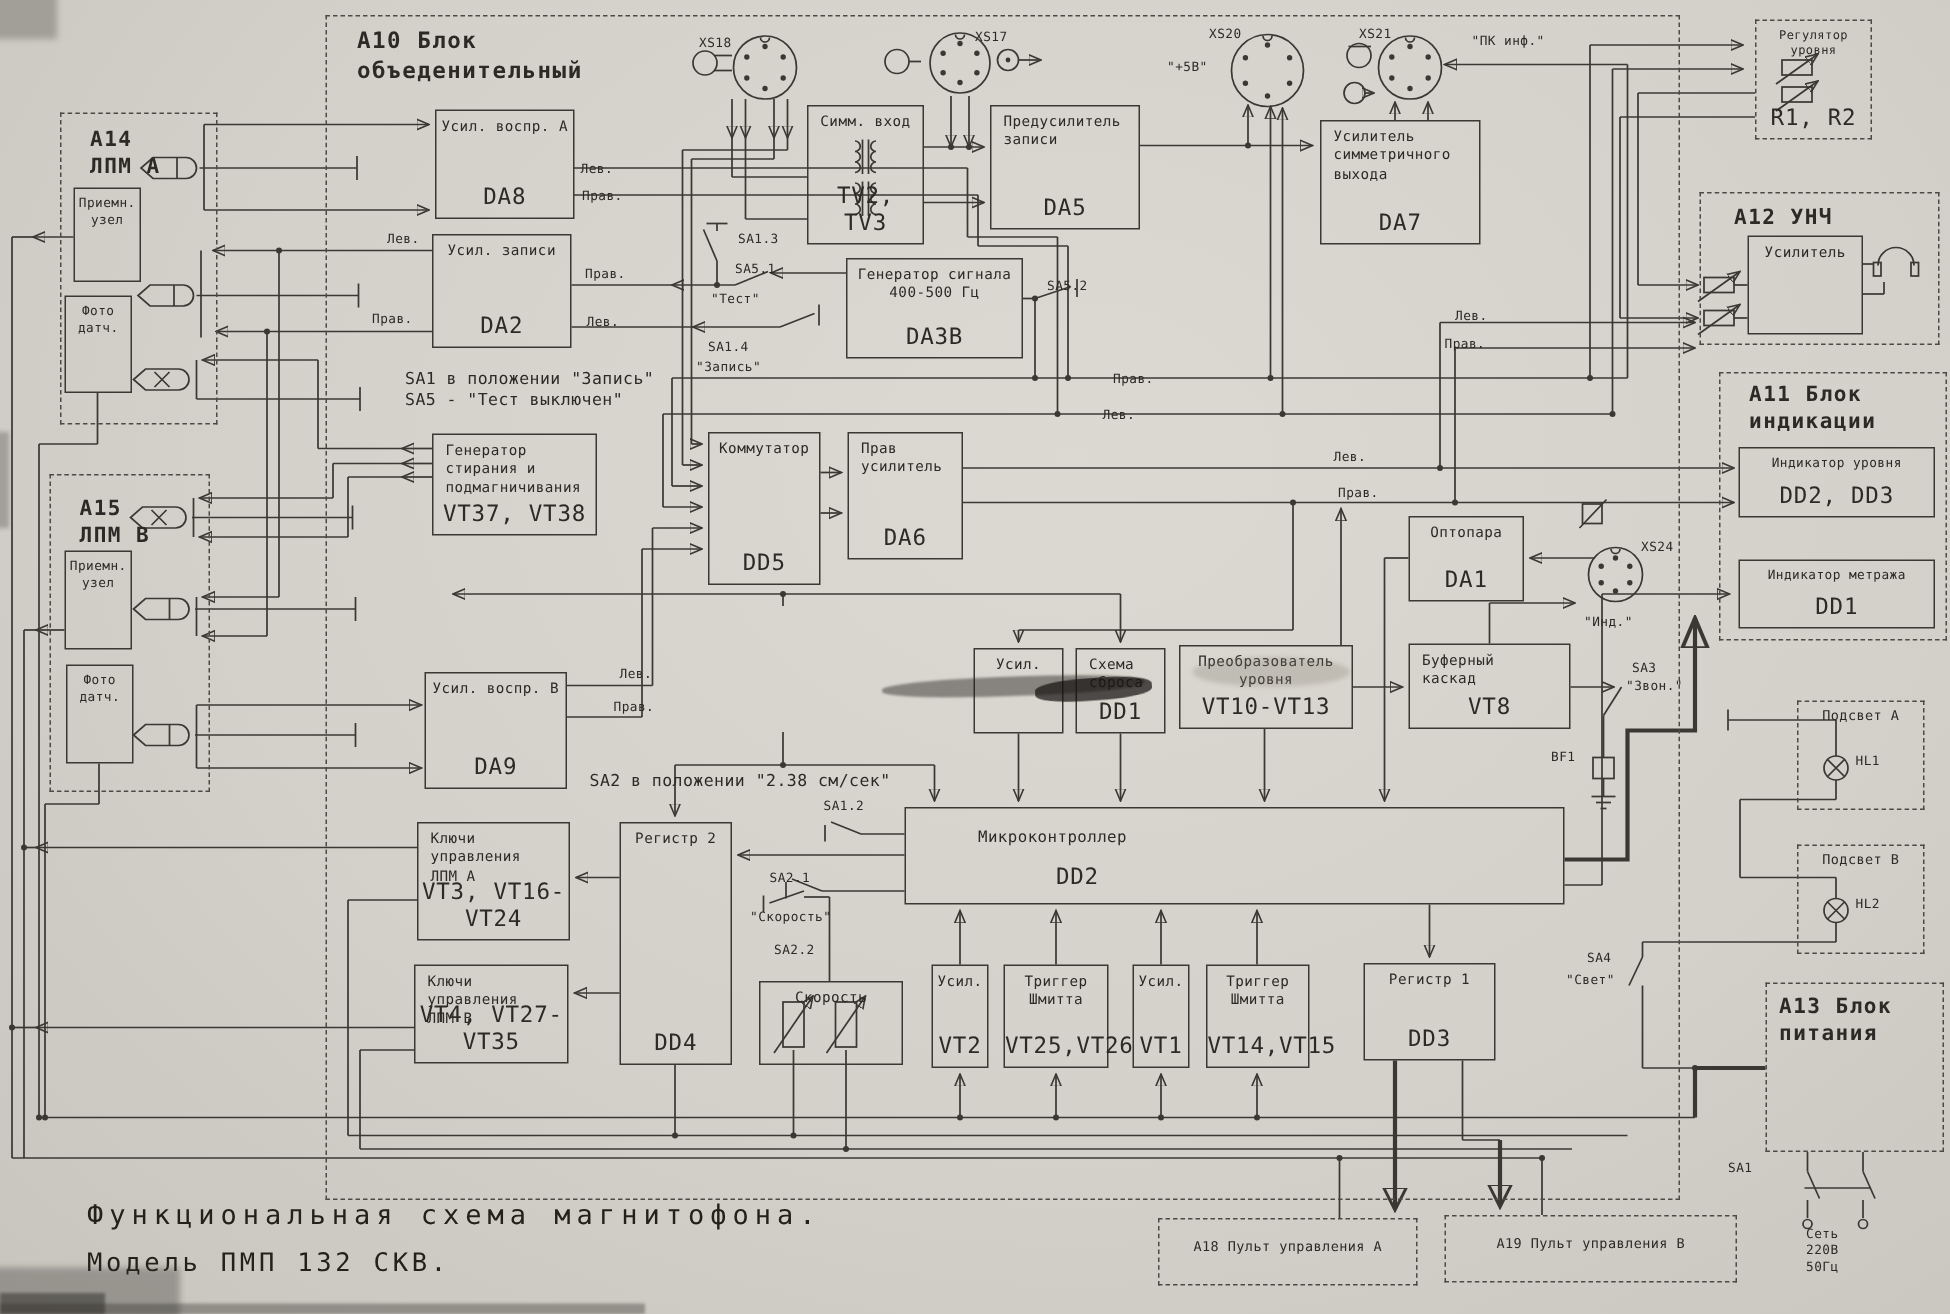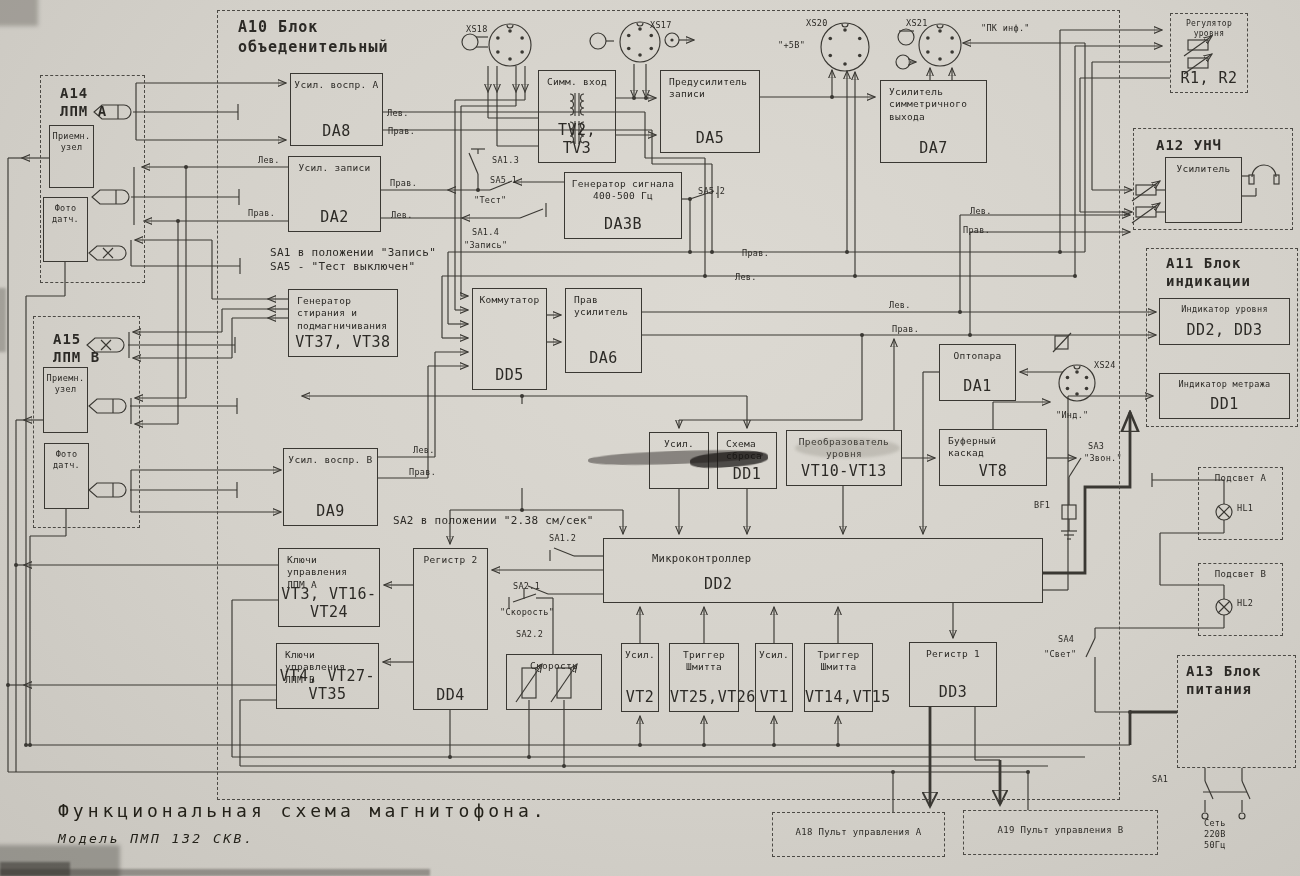--- a/index.html
+++ b/index.html
@@ -675,21 +675,21 @@
       <div class="lbl" style="left: 1034px; top: 500px; font-size: 8.5px;">BF1</div>
       <div class="lbl" style="left: 1237px; top: 503px; font-size: 8.5px;">HL1</div>
       <div class="lbl" style="left: 1237px; top: 598px; font-size: 8.5px;">HL2</div>
       <div class="lbl" style="left: 1058px; top: 634px; font-size: 8.5px;">SA4</div>
       <div class="lbl" style="left: 1044px; top: 649px; font-size: 8.5px;">"Свет"</div>
       <div class="lbl" style="left: 1152px; top: 774px; font-size: 8.5px;">SA1</div>
       <div class="lbl" style="left: 1204px; top: 818px; font-size: 8.5px;">Сеть
 220В
 50Гц</div>
       <div class="lbl title" style="left: 58px; top: 799px; font-size: 18px;">Функциональная схема магнитофона.</div>
-      <div class="lbl title2" style="left: 58px; top: 831px; font-size: 13px; font-style: italic;">Модель ПМП 132 СКВ.</div>
+      <div class="lbl title2" style="left: 58px; top: 831px; font-size: 17px;">Модель ПМП 132 СКВ.</div>
     </div>
 
 <div class="smudge" style="left:588px;top:451px;width:175px;height:13px;background:rgba(35,32,28,.45);border-radius:45%;transform:rotate(-2deg);filter:blur(.6px);"></div>
 <div class="smudge" style="left:690px;top:452px;width:78px;height:15px;background:rgba(22,20,18,.72);border-radius:40%;transform:rotate(-4deg);filter:blur(.5px);"></div>
 <div class="smudge" style="left:795px;top:438px;width:105px;height:20px;background:rgba(130,124,115,.28);border-radius:50%;filter:blur(1.5px);"></div>
 <div class="smudge" style="left:-10px;top:845px;width:130px;height:42px;background:rgba(45,42,38,.32);filter:blur(2px);"></div>
 <div class="smudge" style="left:0px;top:862px;width:70px;height:14px;background:rgba(30,28,25,.45);filter:blur(1px);"></div>
 <div class="smudge" style="left:-6px;top:-6px;width:44px;height:32px;background:rgba(60,56,50,.3);filter:blur(2px);"></div>
 <div class="smudge" style="left:-4px;top:288px;width:10px;height:64px;background:rgba(60,56,50,.3);filter:blur(1.5px);"></div>
 <div class="smudge" style="left:0px;top:869px;width:430px;height:7px;background:rgba(50,47,42,.38);filter:blur(1px);"></div>

